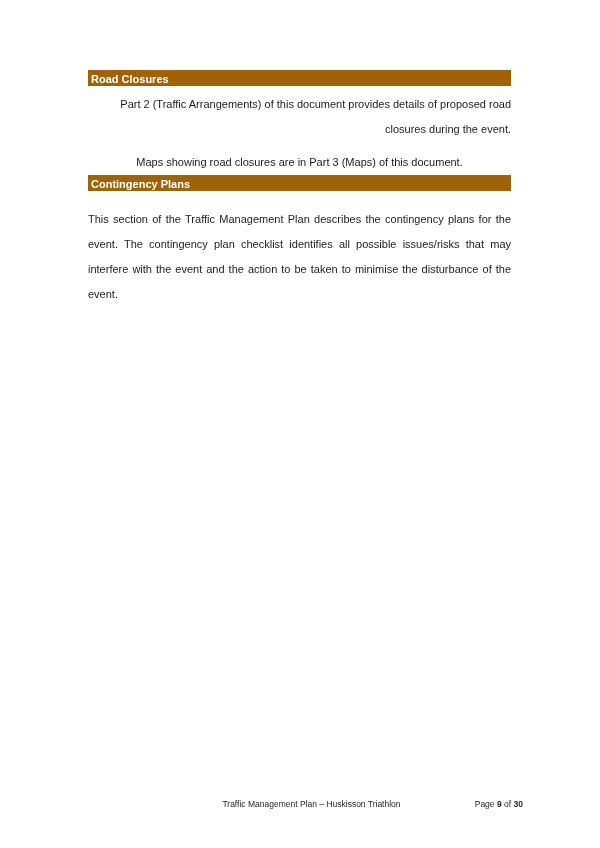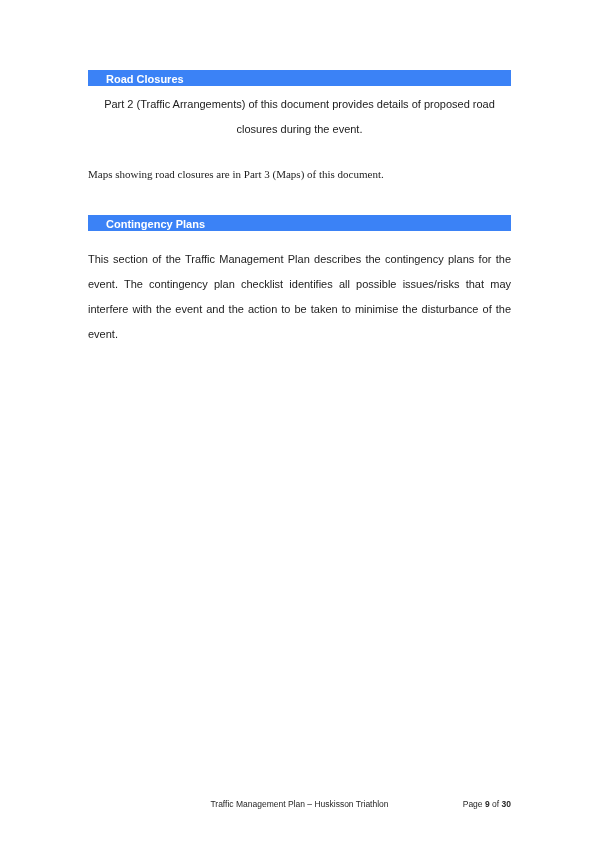--- a/index.html
+++ b/index.html
@@ -15,44 +15,44 @@
     font-family: "Liberation Sans", sans-serif;
     overflow: hidden;
   }
   .content {
     position: absolute;
     left: 88px;
     top: 70px;
     width: 423px;
   }
   .section-bar {
-    background: #3b82f6;
+    background: #a16207;
     height: 16px;
     line-height: 16px;
-    padding-left: 18px;
+    padding-left: 3px;
     box-sizing: border-box;
   }
   .section-bar .bar-label {
     color: #ffffff;
     font-weight: bold;
     font-size: 11px;
   }
   p.body {
     margin: 0;
     font-size: 11px;
     line-height: 25px;
     color: #1c1c1c;
   }
-  p.para-first   { margin-top: 6px;  text-align: center; }
-  p.para-maps    { margin-top: 20px;  text-align: left; font-family: Liberation Serif, serif; }
-  .bar-contingency { margin-top: 28px; }
+  p.para-first   { margin-top: 6px;  text-align: right; }
+  p.para-maps    { margin-top: 8px;  text-align: center; }
+  .bar-contingency { margin-top: 0; }
   p.para-contingency { margin-top: 16px; text-align: justify; }
   .footer {
     position: absolute;
-    left: 88px;
+    left: 100px;
     top: 799px;
     width: 423px;
     height: 14px;
     font-size: 8.5px;
     color: #262626;
   }
   .footer-title {
     position: absolute;
     left: 50%;
     transform: translateX(-50%);

